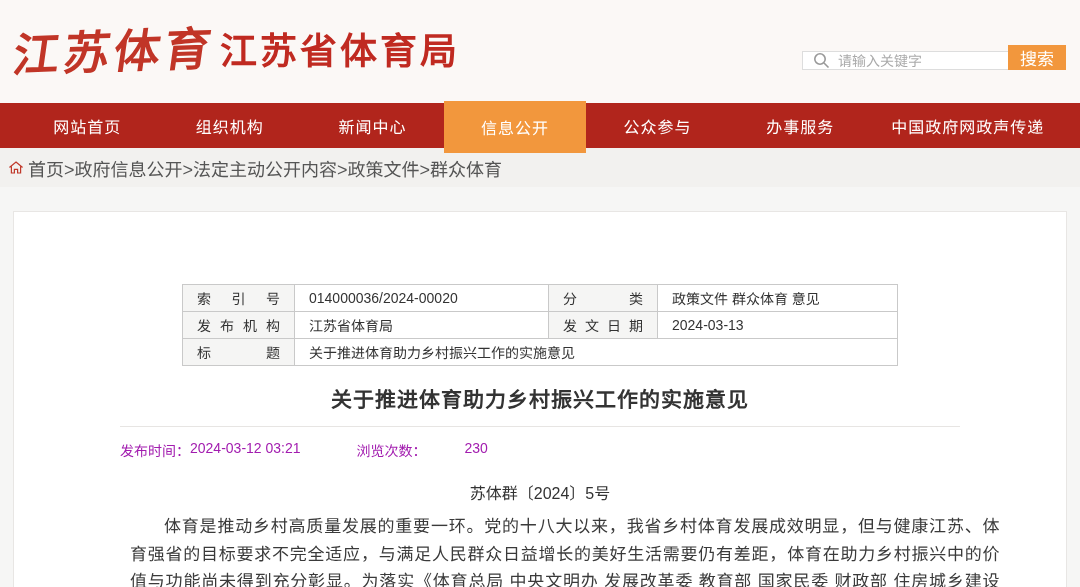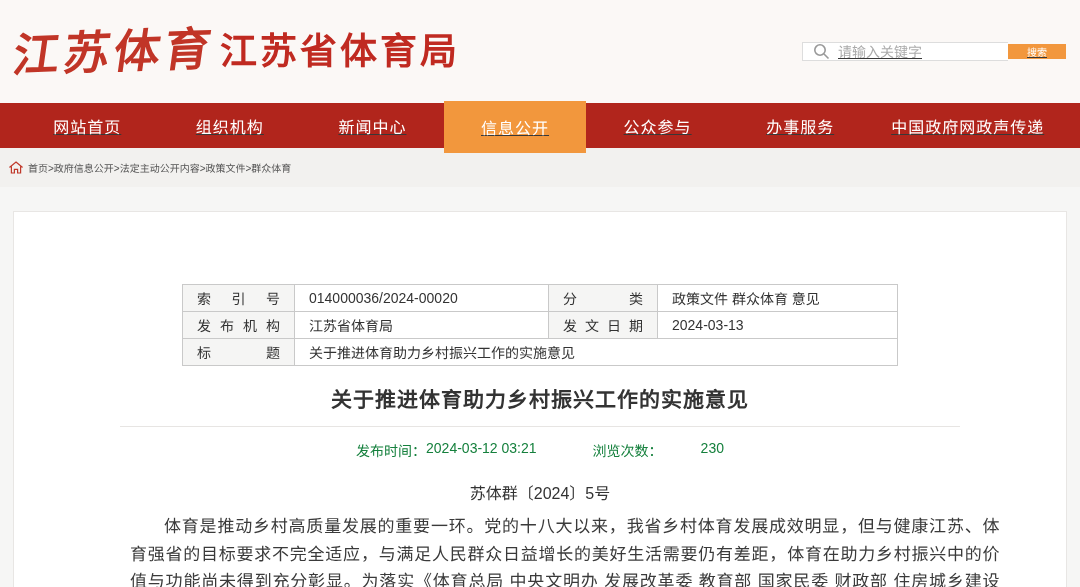--- a/index.html
+++ b/index.html
@@ -28,54 +28,54 @@
   .logo-calligraphy{
     font-family:"DejaVu Serif","Liberation Serif",serif;
     font-size:46px;color:#c13527;font-weight:bold;
     transform:skewX(-10deg) rotate(-2deg);
     letter-spacing:4px;line-height:1;margin-right:6px;
   }
   .logo-title{
     font-size:37px;font-weight:bold;color:var(--logo-red);
     letter-spacing:3px;line-height:1;
   }
-  .search{display:flex;align-items:center;height:37px;text-decoration:underline;}
+  .search{display:flex;align-items:flex-end;height:37px;}
   .search-box{
     width:206px;background:#fff;border:1px solid #ddd;border-right:none;
     display:flex;align-items:center;padding:0 10px;
   }
   .search-box svg{flex:0 0 auto;margin-right:8px;}
   .search-input{
     border:none;outline:none;width:100%;font-size:14px;color:#333;
     font-family:inherit;background:transparent;
   }
   .search-input::placeholder{color:#aaa;}
   .search-btn{
     width:58px;background:var(--orange);color:#fff;border:none;
-    font-size:10px;cursor:pointer;font-family:inherit;
+    font-size:17px;cursor:pointer;font-family:inherit;
   }
   
-  .nav{height:45px;background:var(--nav-red);text-decoration:underline;}
+  .nav{height:45px;background:var(--nav-red);}
   .nav ul{
     list-style:none;display:flex;align-items:stretch;height:45px;
     padding:0 16px;
   }
   .nav li{
     flex:1 1 0;display:flex;align-items:center;justify-content:center;
     color:#fff;font-size:16px;cursor:pointer;letter-spacing:1px;
   }
   .nav li:last-child{flex:1.35 1 0;}
   .nav li.active{
     background:var(--orange);
     margin-top:-2px;margin-bottom:-5px;
   }
   
   .breadcrumb{
     height:39px;background:#f2f1ef;display:flex;align-items:center;
-    padding:0 9px;font-size:10px;color:#555;
+    padding:0 9px;font-size:18px;color:#555;
   }
   .breadcrumb svg{margin-right:5px;}
   
   .card{
     margin:24px 13px 0;background:#fff;border:1px solid var(--card-border);
     height:441px;overflow:hidden;
   }
   
   .doc-table{
     width:715px;margin:72px auto 0;border-collapse:collapse;
@@ -91,22 +91,22 @@
   }
   .col-l1{width:112px;} .col-v1{width:254px;}
   .col-l2{width:109px;} .col-v2{width:240px;}
   
   .art-title{
     text-align:center;font-size:21px;font-weight:bold;color:#333;
     margin-top:17px;letter-spacing:1px;
   }
   .meta{
     border-top:1px solid #e7e5e3;margin:13px 106px 16px;
-    padding-top:13px;display:flex;justify-content:center;
-    font-size:14px;color:#15803d;
+    padding-top:13px;display:flex;
+    font-size:14px;color:#a21caf;
   }
   .meta .gap-lg{width:56px;} .meta .gap-sm{width:38px;}
   .doc-number{
     text-align:center;font-size:16px;color:#333;margin-top:20px;
   }
   .body-text{
     margin:9px 66px 0 116px;
     font-size:17px;line-height:27.5px;color:#3a3a3a;
     text-align:justify;text-indent:2em;letter-spacing:0.5px;
   }

